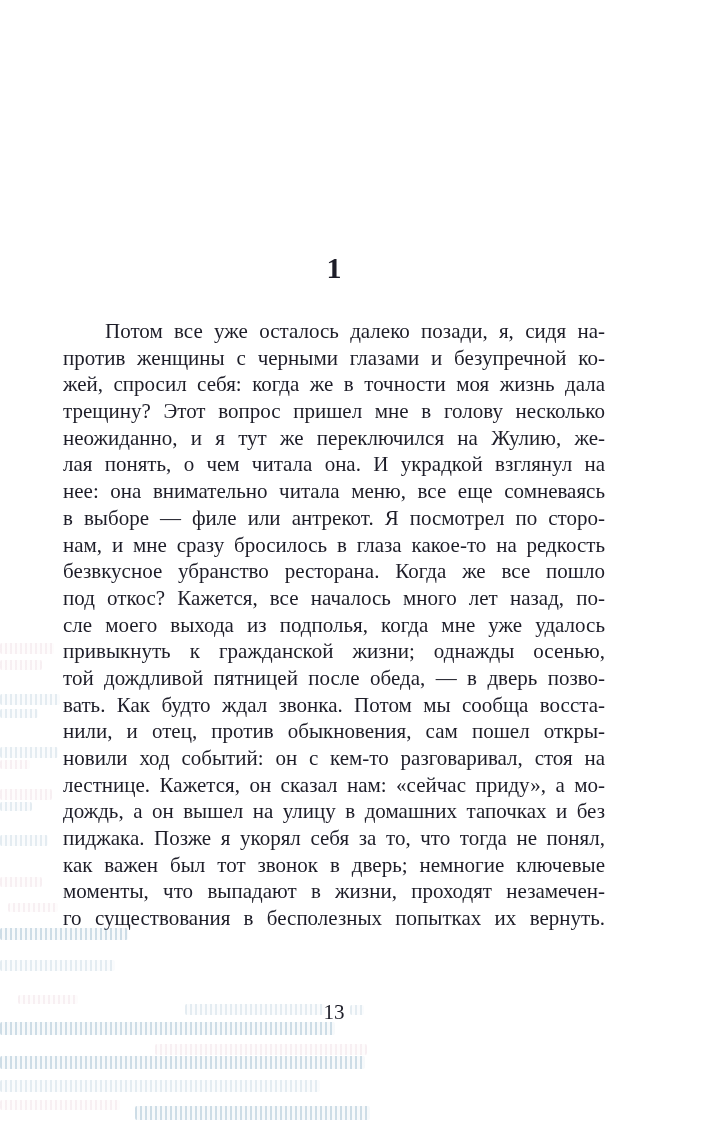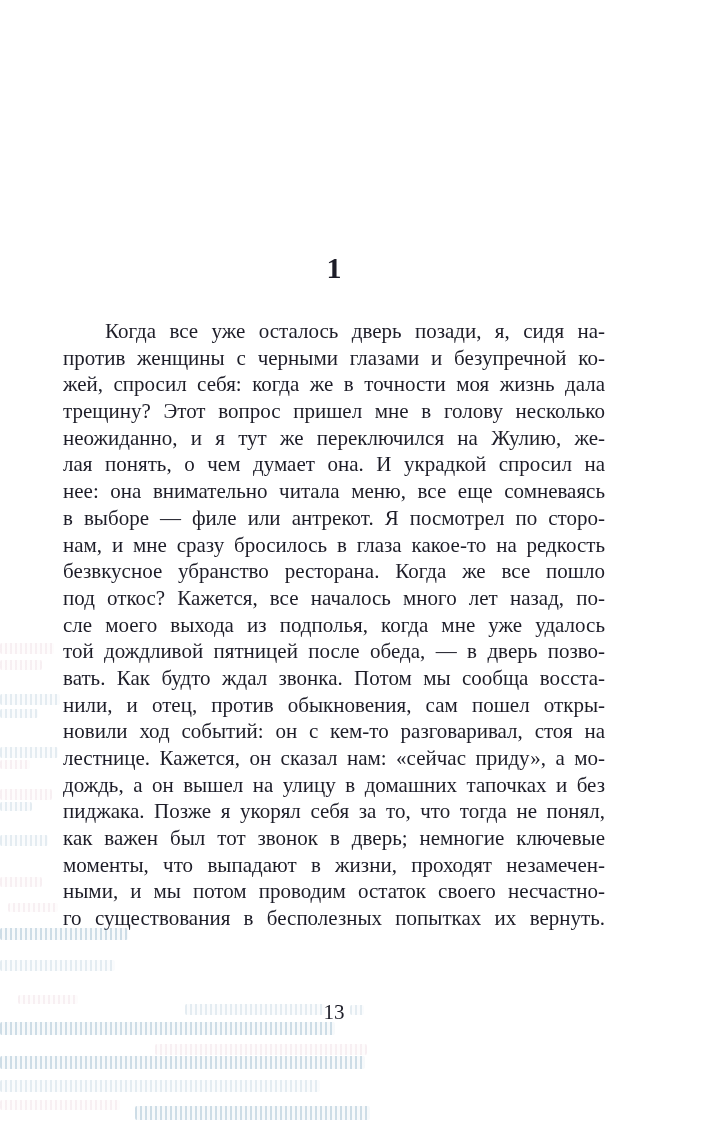--- a/index.html
+++ b/index.html
@@ -74,42 +74,42 @@
   .smudge.faint { opacity: 0.55; }
 </style>
 </head>
 <body>
 
 <div class="page">
 
   <div class="chapter-number">1</div>
 
   <div class="bodytext">
-    <div class="line indent">Когда все уже осталось дверь позади, я, сидя на-</div>
+    <div class="line indent">Потом все уже осталось далеко позади, я, сидя на-</div>
     <div class="line">против женщины с черными глазами и безупречной ко-</div>
     <div class="line">жей, спросил себя: когда же в точности моя жизнь дала</div>
     <div class="line">трещину? Этот вопрос пришел мне в голову несколько</div>
     <div class="line">неожиданно, и я тут же переключился на Жулию, же-</div>
-    <div class="line">лая понять, о чем думает она. И украдкой спросил на</div>
+    <div class="line">лая понять, о чем читала она. И украдкой взглянул на</div>
     <div class="line">нее: она внимательно читала меню, все еще сомневаясь</div>
     <div class="line">в выборе — филе или антрекот. Я посмотрел по сторо-</div>
     <div class="line">нам, и мне сразу бросилось в глаза какое-то на редкость</div>
     <div class="line">безвкусное убранство ресторана. Когда же все пошло</div>
     <div class="line">под откос? Кажется, все началось много лет назад, по-</div>
     <div class="line">сле моего выхода из подполья, когда мне уже удалось</div>
+    <div class="line">привыкнуть к гражданской жизни; однажды осенью,</div>
     <div class="line">той дождливой пятницей после обеда, — в дверь позво-</div>
     <div class="line">вать. Как будто ждал звонка. Потом мы сообща восста-</div>
     <div class="line">нили, и отец, против обыкновения, сам пошел откры-</div>
     <div class="line">новили ход событий: он с кем-то разговаривал, стоя на</div>
     <div class="line">лестнице. Кажется, он сказал нам: «сейчас приду», а мо-</div>
     <div class="line">дождь, а он вышел на улицу в домашних тапочках и без</div>
     <div class="line">пиджака. Позже я укорял себя за то, что тогда не понял,</div>
     <div class="line">как важен был тот звонок в дверь; немногие ключевые</div>
     <div class="line">моменты, что выпадают в жизни, проходят незамечен-</div>
-    <div class="line">ными, и мы потом проводим остаток своего несчастно-</div>
     <div class="line">го существования в бесполезных попытках их вернуть.</div>
   </div>
 
   <div class="page-number">13</div>
 
   <div class="smudge pink faint" style="left:0; top:643px; width:54px; height:11px;"></div>
   <div class="smudge pink faint" style="left:0; top:660px; width:42px; height:10px;"></div>
   <div class="smudge teal faint" style="left:0; top:694px; width:60px; height:11px;"></div>
   <div class="smudge teal faint" style="left:0; top:709px; width:38px; height:9px;"></div>
   <div class="smudge teal faint" style="left:0; top:747px; width:58px; height:11px;"></div>

